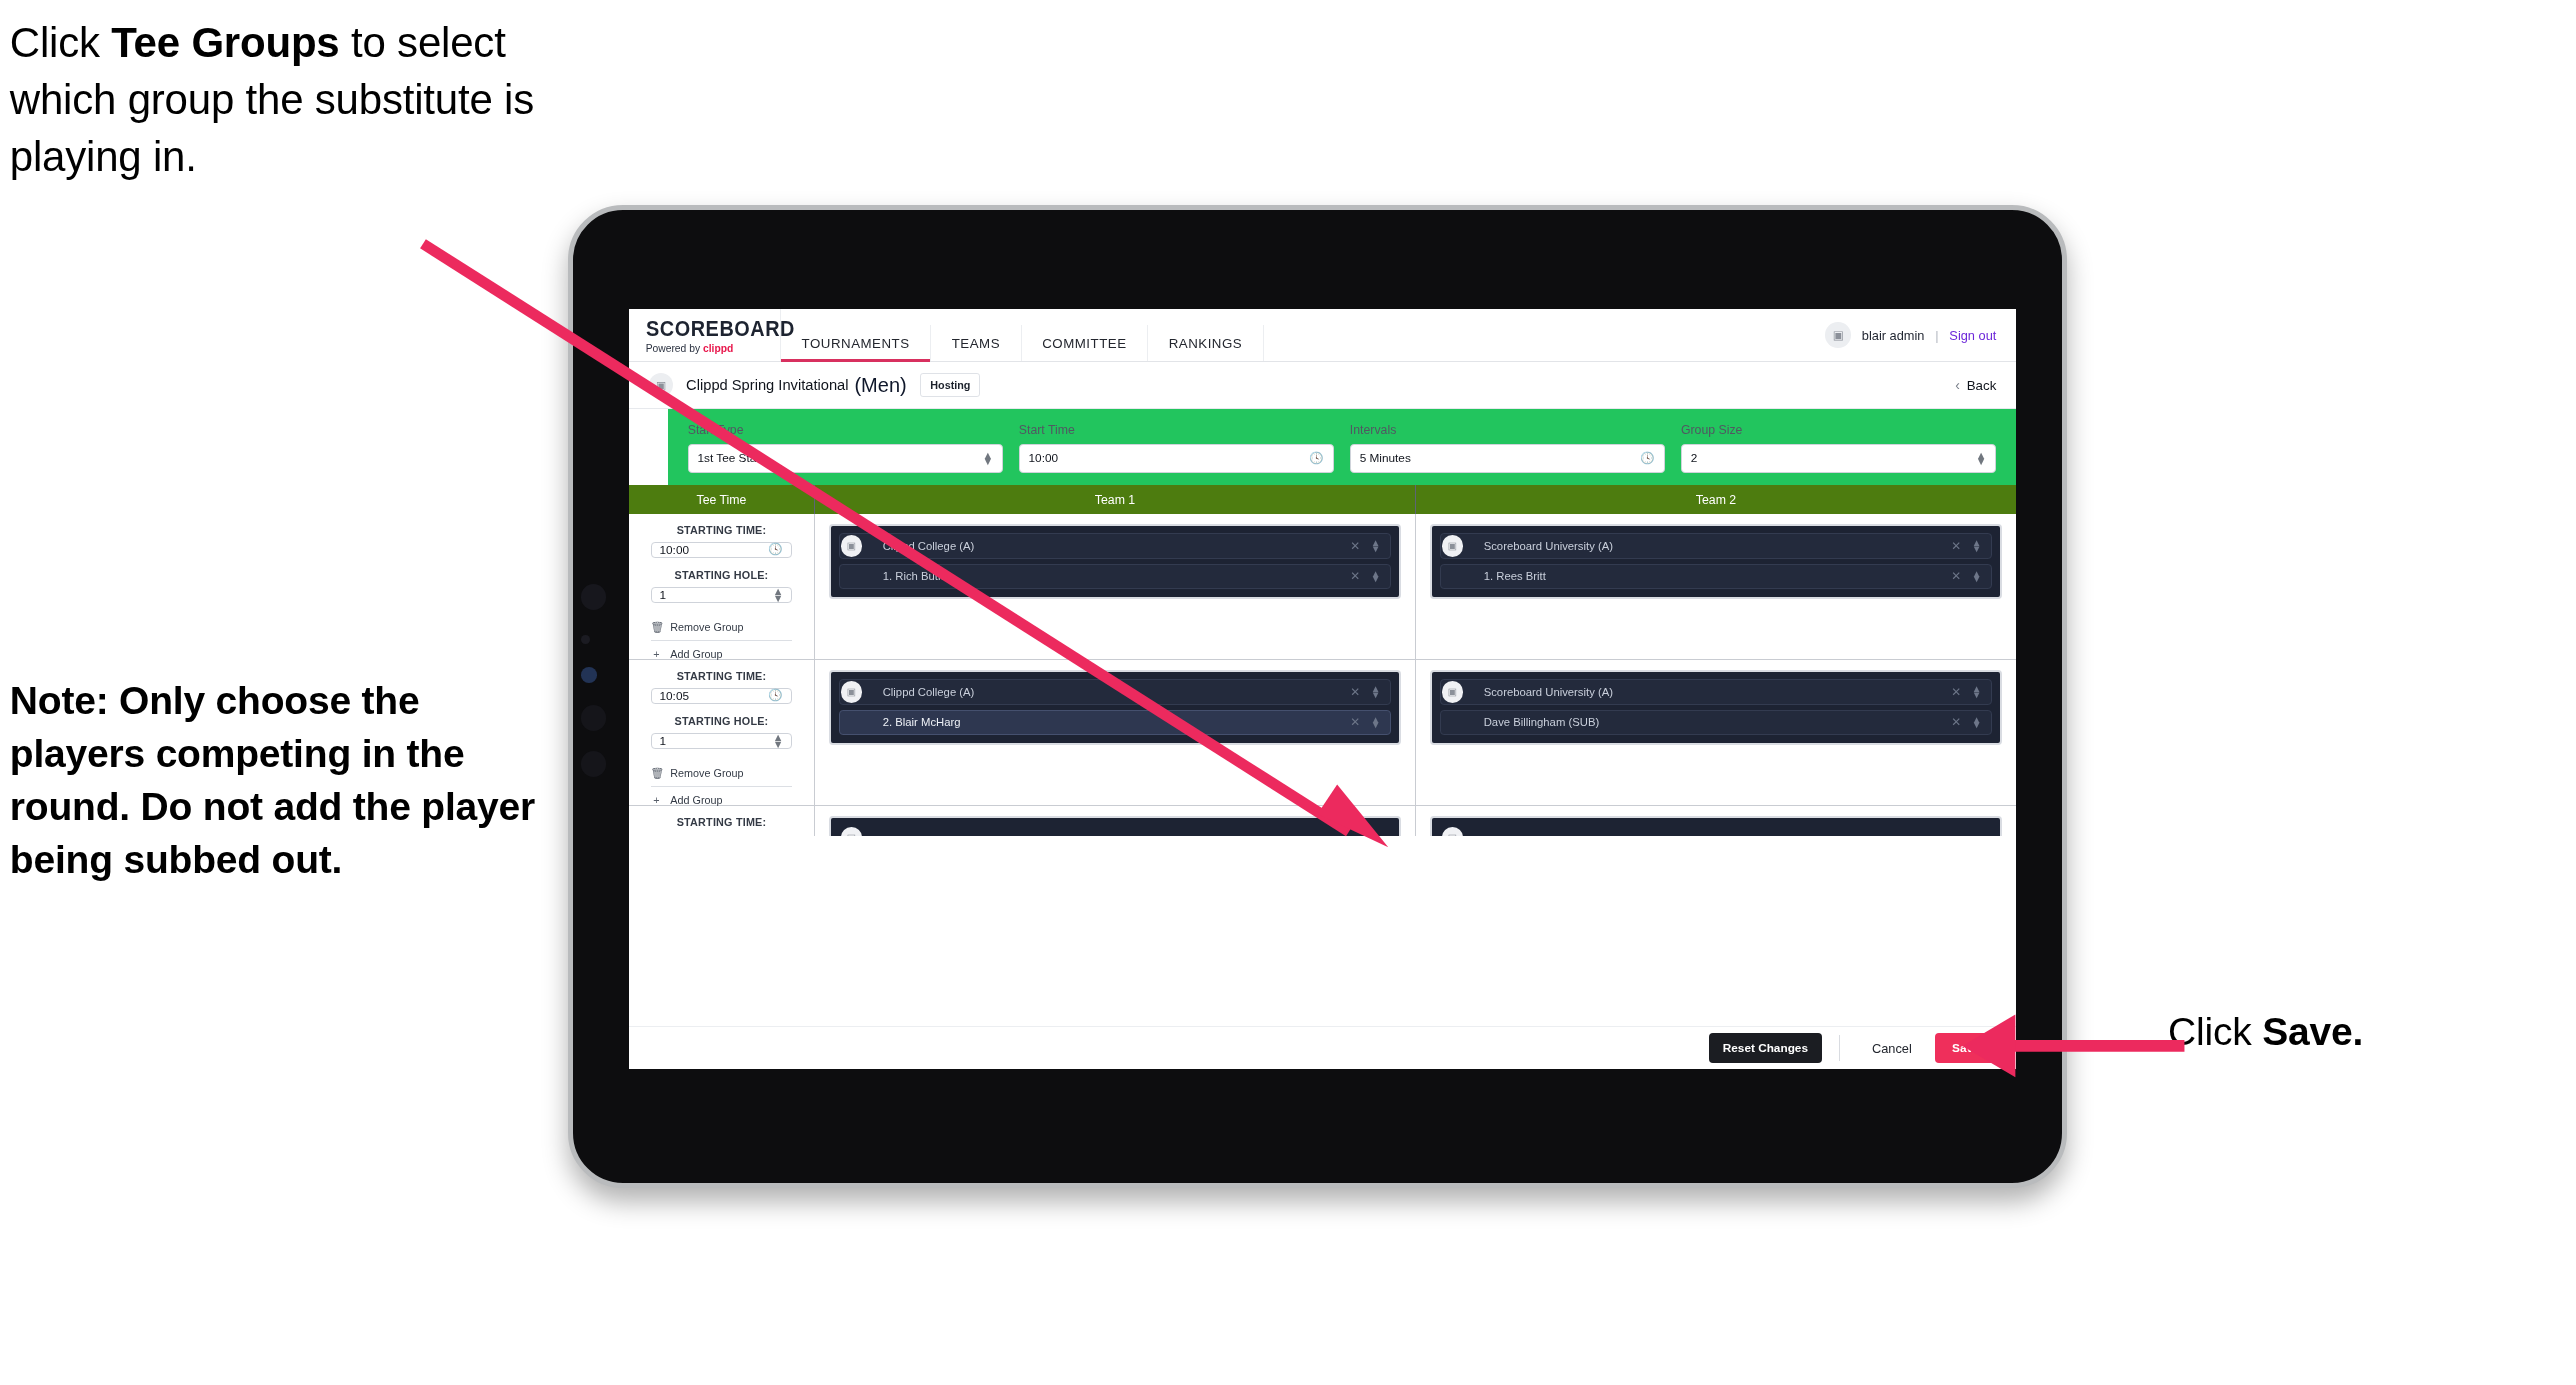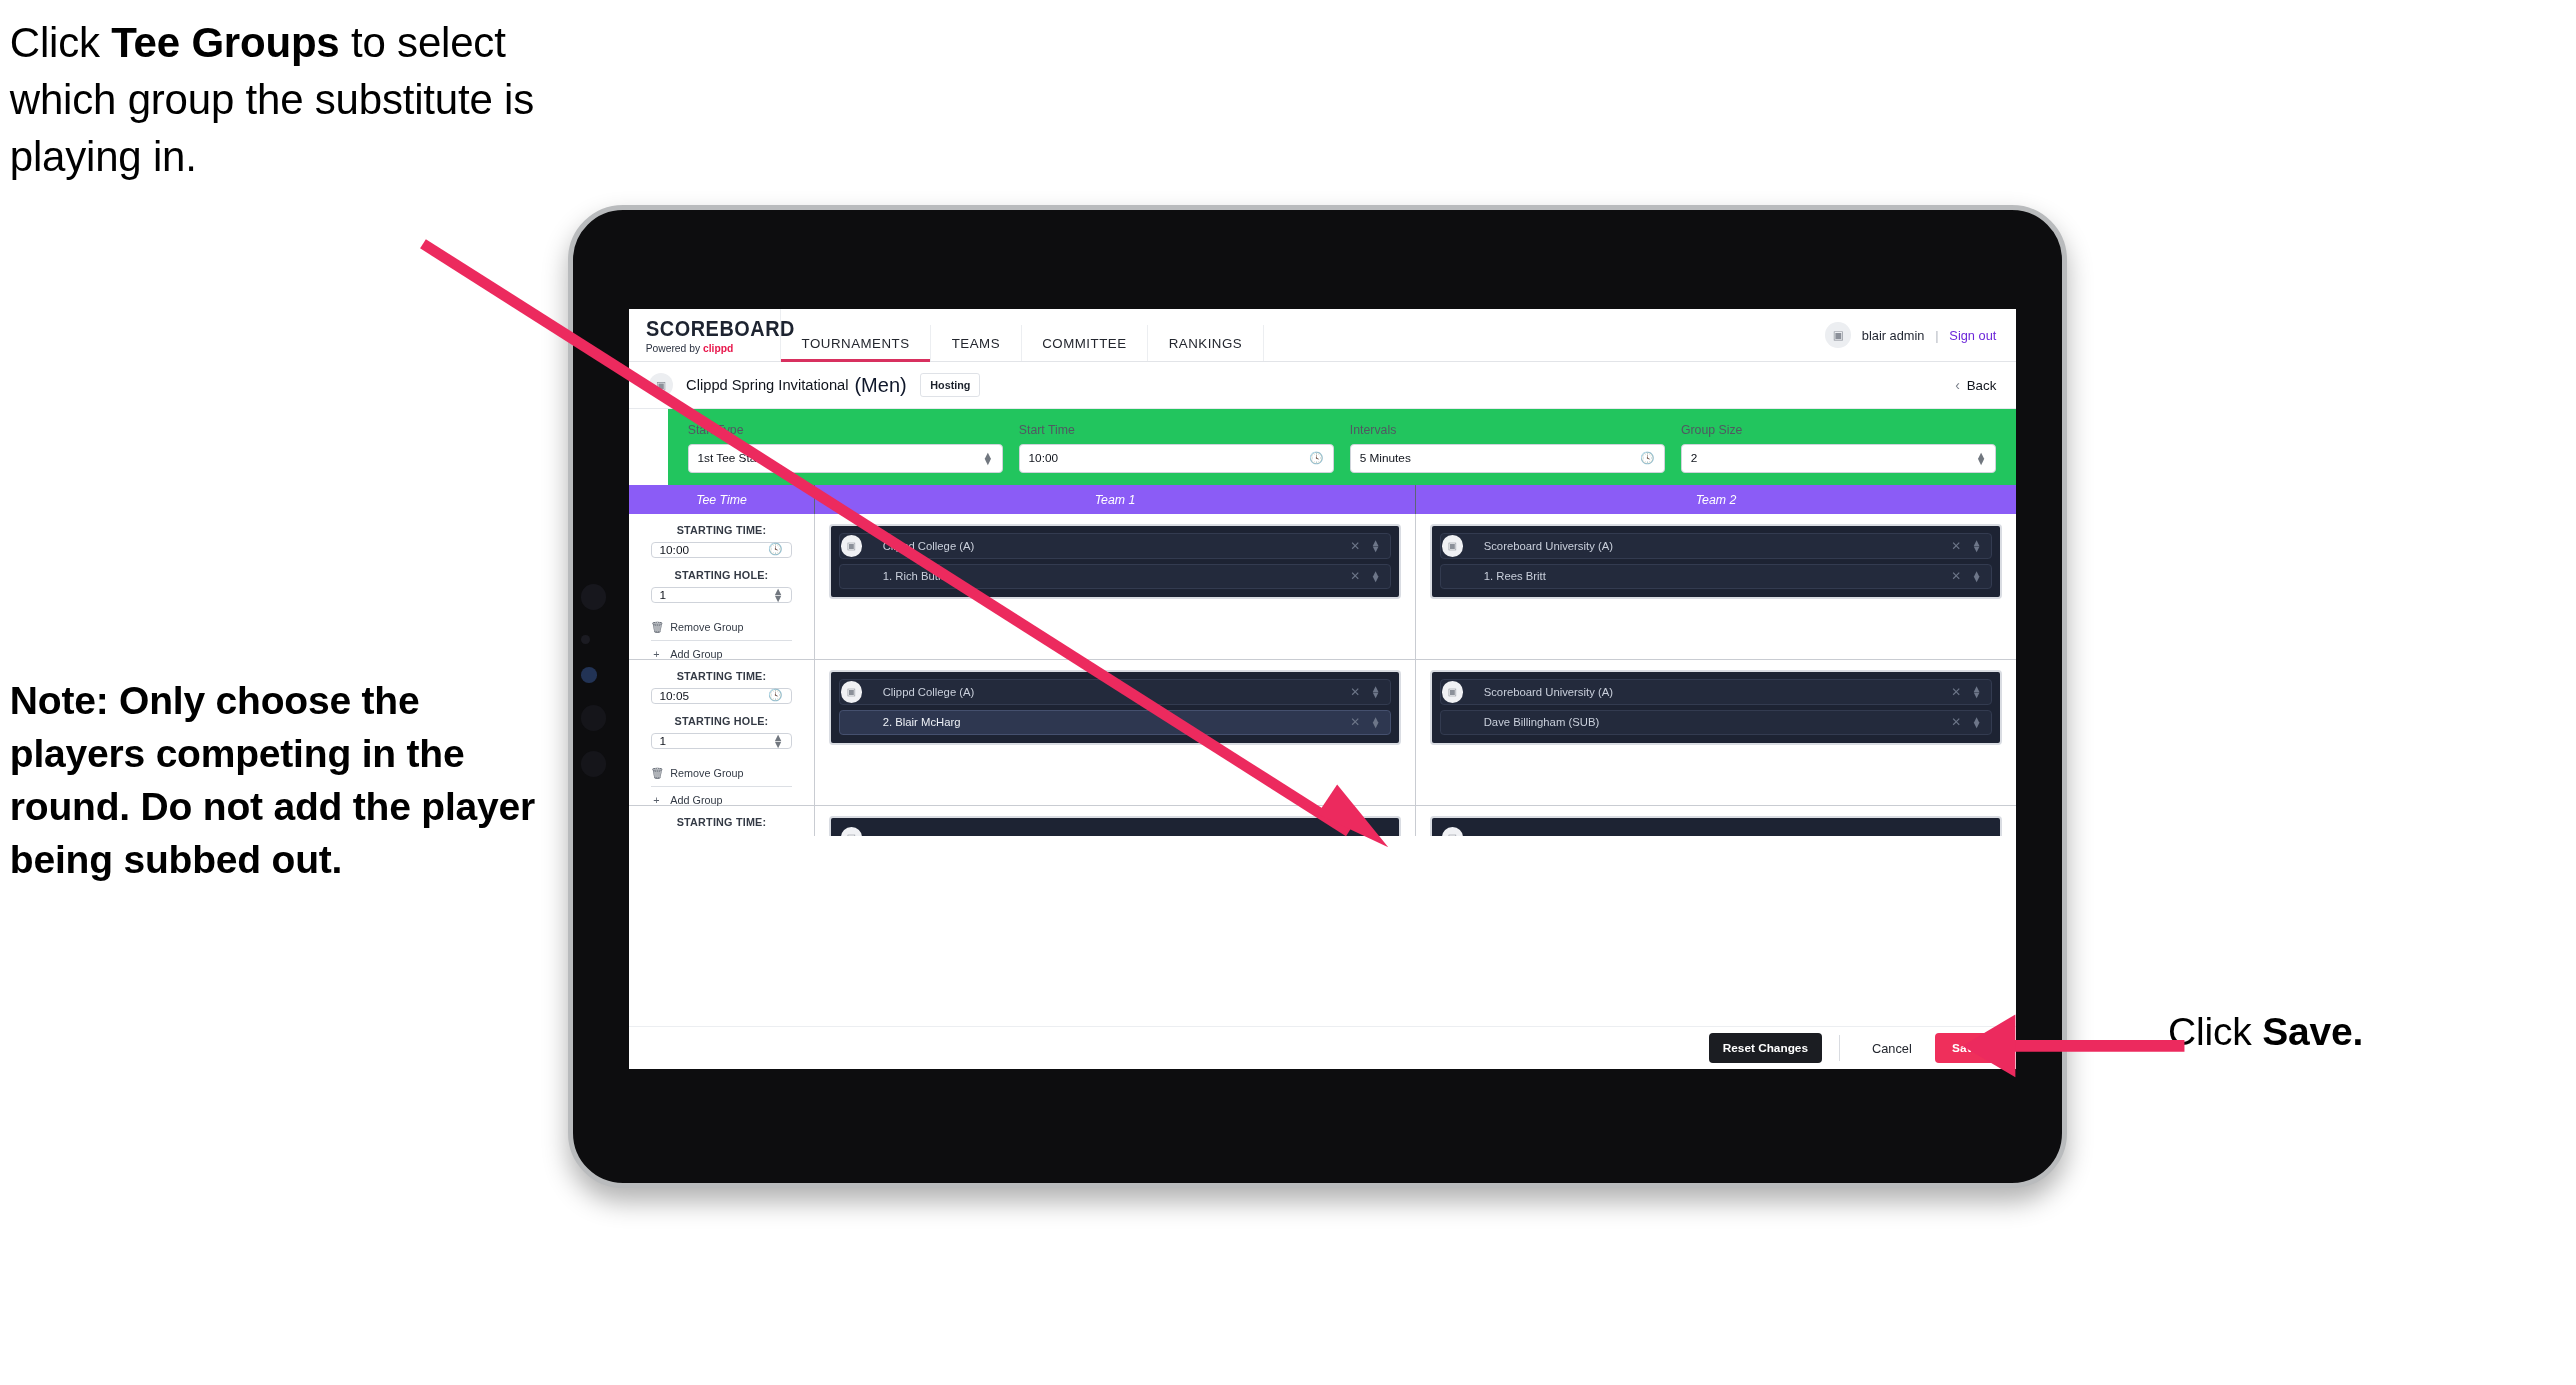--- a/index.html
+++ b/index.html
@@ -124,23 +124,22 @@
   .fld-box {
     height: 29.5px; border: 1px solid #cfd3da; border-radius: 3.9px; background: #fff;
     display: flex; align-items: center; padding: 0 8.8px; cursor: pointer;
   }
   .fld-val { font-size: 11.8px; color: #10141c; }
   .fld-ico { margin-left: auto; color: #6f757f; font-size: 11.8px; line-height: 1; }
   .stepper { display: flex; flex-direction: column; line-height: 0.62; font-size: 10.8px; color: #71777f; }
 
   
   .thead {
-    display: flex; background: #8b5cf6; height: 29.5px; align-items: stretch;
+    display: flex; background: #4d7c0f; height: 29.5px; align-items: stretch;
     color: #ffffff;
-    font-style: italic;
   }
   .th {
     display: flex; align-items: center; justify-content: center;
     font-size: 12.3px;
   }
   .th.tee   { width: 186px; border-right: 1px solid #5c6476; }
   .th.t1    { flex: 1 1 0;  border-right: 1px solid #5c6476; }
   .th.t2    { flex: 1 1 0; }
 
   .tbody { background: #fff; }

